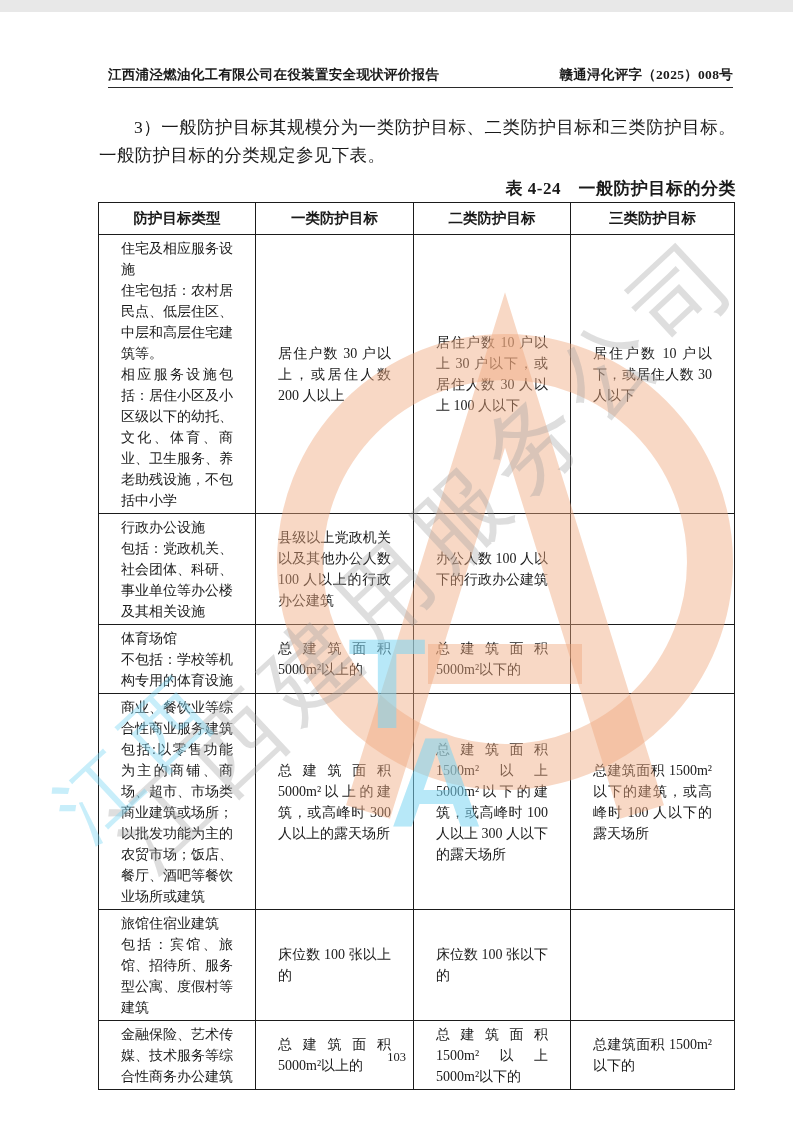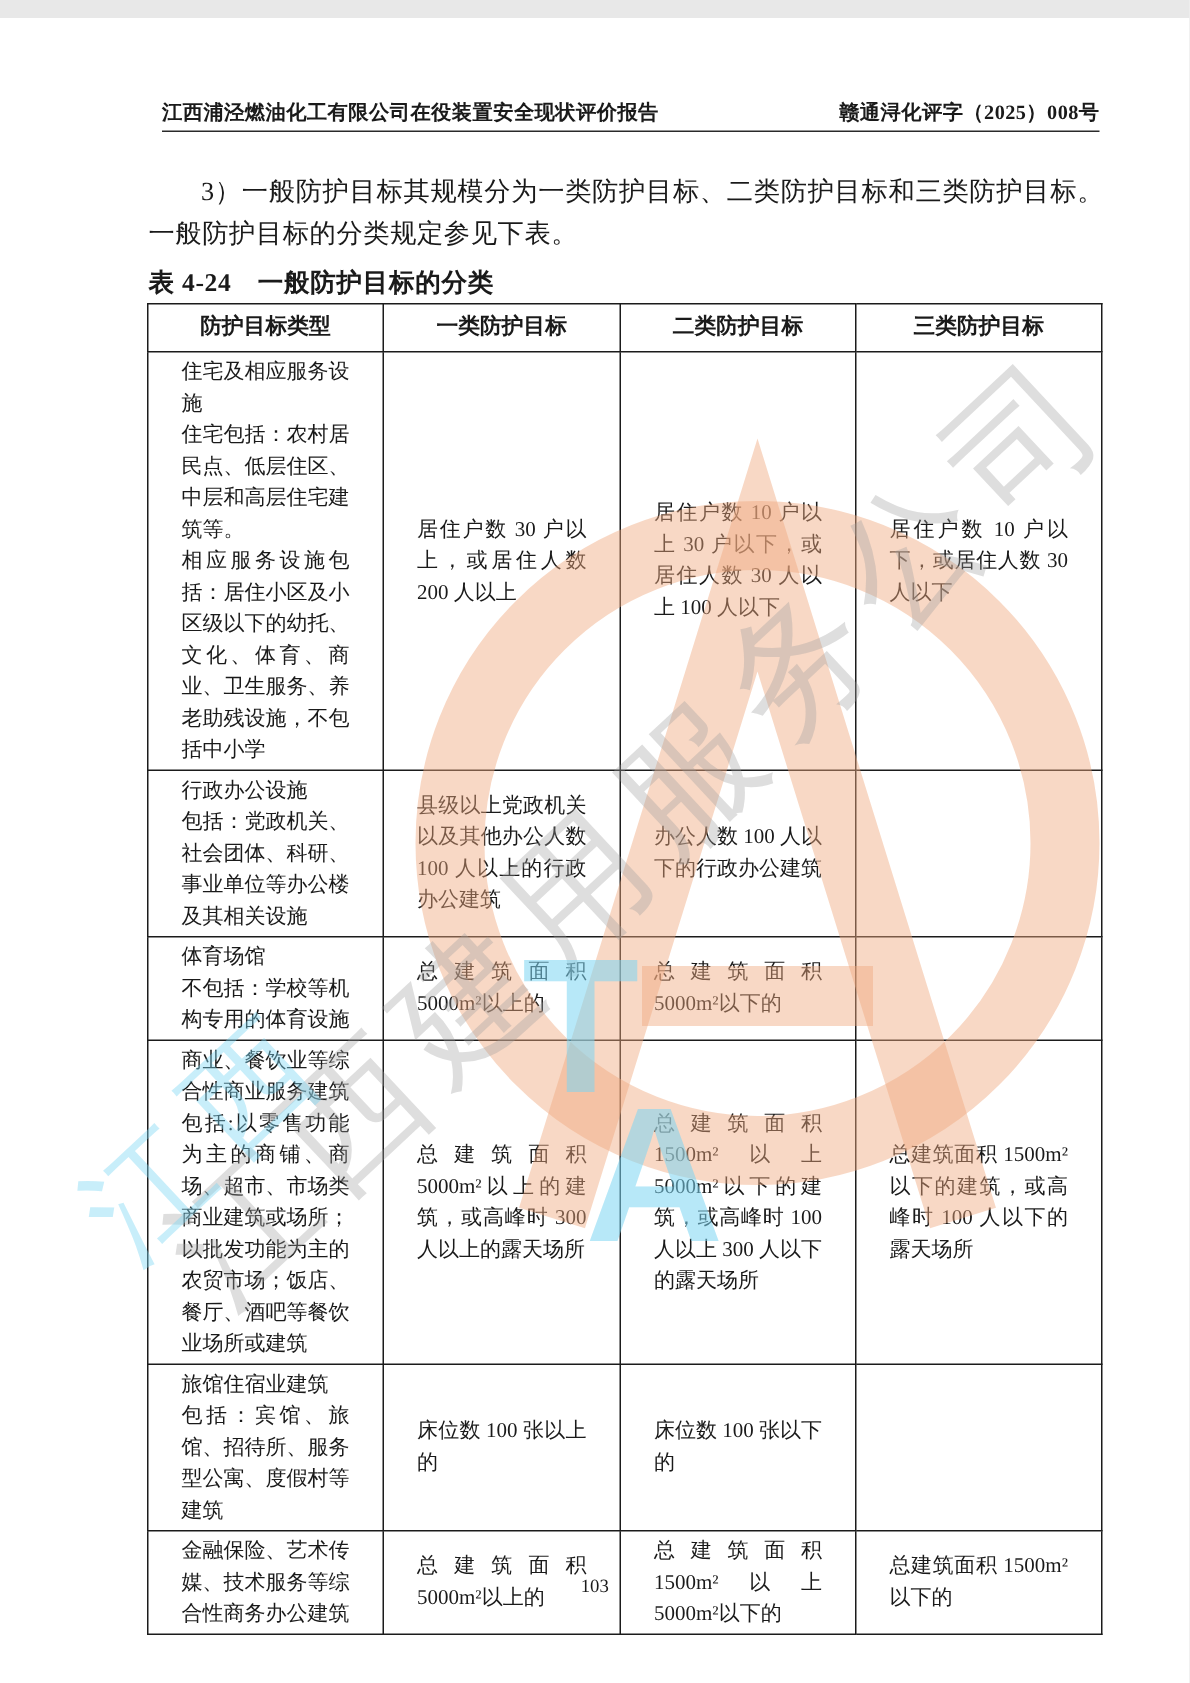--- a/index.html
+++ b/index.html
@@ -40,21 +40,21 @@
     text-indent: 2em;
     text-align: justify;
     letter-spacing: 0.4px;
   }
   
   .table-title {
     position: absolute;
     left: 99px;
     width: 637px;
     top: 165px;
-    text-align: left;
+    text-align: right;
     font-size: 17px;
     font-weight: bold;
     letter-spacing: 0.5px;
   }
   
   table.cls {
     position: absolute;
     left: 98px;
     top: 190px;
     border-collapse: collapse;

